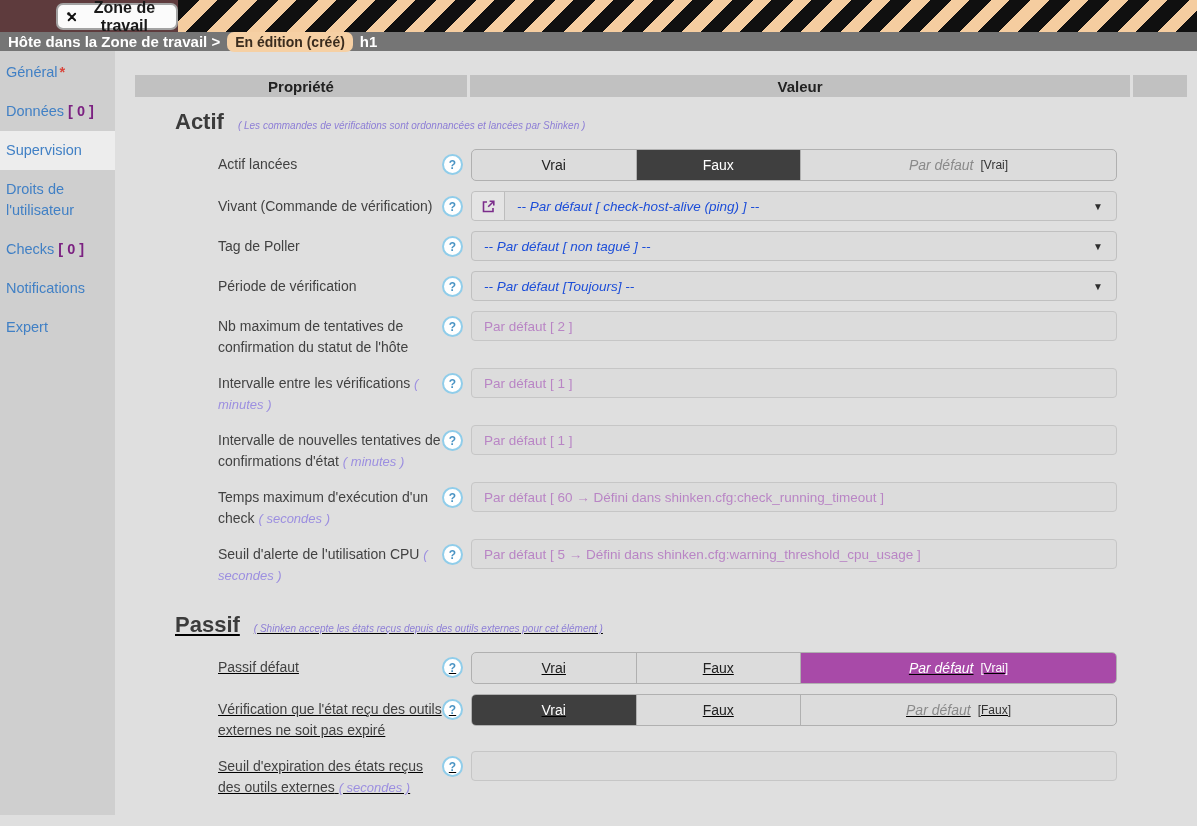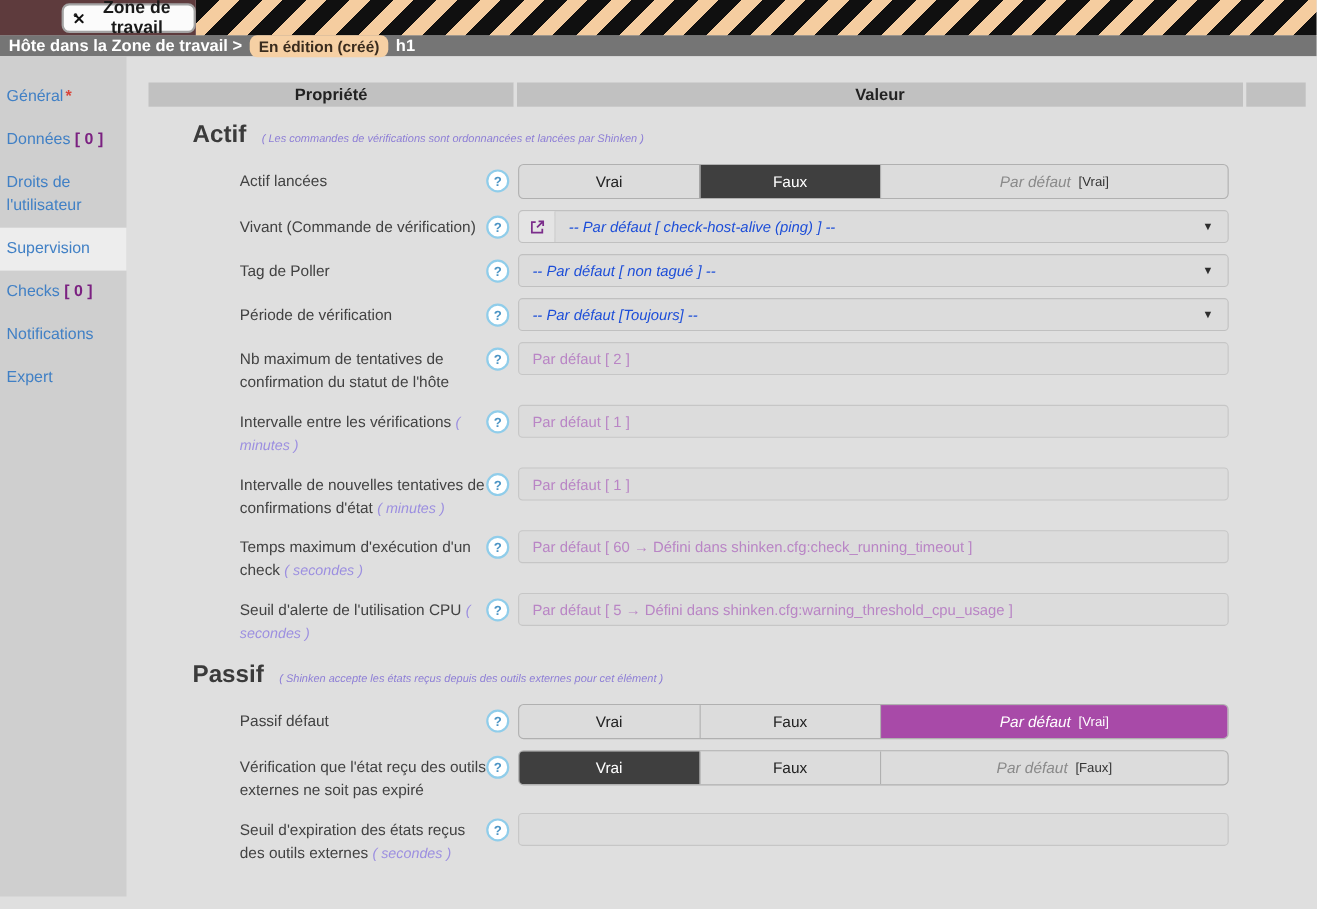--- a/index.html
+++ b/index.html
@@ -11,37 +11,37 @@
     background:#fbfbfb;border:2px solid #a3a3a3;border-radius:7px;padding:0 10px 0 8px;
     font-family:"Liberation Sans",sans-serif;font-size:16px;font-weight:700;color:#1a1a1a;cursor:pointer;}
   .topbar-stripes{flex:1;background:repeating-linear-gradient(135deg,#101010 0 15px,#f5cda0 15px 28px);}
   
   .breadcrumb{height:19px;background:#757575;color:#fff;display:flex;align-items:center;
     padding-left:8px;font-size:15px;font-weight:700;}
   .badge{background:#f6d0a4;color:#3a2c1e;border-radius:7px;padding:2px 8px;margin:0 7px;
     font-size:14px;font-weight:700;}
   
   .layout{display:flex;height:764px;}
-  .sidebar{width:115px;flex:none;background:#cfcfcf;padding-top:18px;}
+  .sidebar{width:115px;flex:none;background:#cfcfcf;padding-top:2px;}
   .side-item{padding:9px 4px 9px 6px;font-size:14.5px;line-height:21px;color:#4180c5;cursor:pointer;}
   .side-item.selected{background:#ededed;}
   .req{color:#d9453b;font-weight:700;margin-left:2px;}
   .count{color:#7b2181;font-weight:700;margin-left:4px;}
   .content{flex:1;padding-left:20px;box-sizing:border-box;}
   
   .table-header{margin-top:24px;display:flex;height:22px;}
   .th{background:#c1c1c1;display:flex;align-items:center;justify-content:center;
     font-size:15px;font-weight:700;color:#222;}
   .th-prop{width:332px;}
   .hgap{width:3px;background:#dfdfdf;}
   .th-val{width:660px;}
   .th-extra{width:54px;}
   
   .section{margin-top:12px;}
-  .section + .section{margin-top:14px;}
+  .section + .section{margin-top:26px;text-decoration:underline;}
   .sec-head{margin:0 0 14px 40px;display:flex;align-items:baseline;gap:14px;}
   .sec-title{font-size:22px;font-weight:600;color:#3b3b3b;}
   .sec-hint{font-size:10px;font-style:italic;color:#8d7ed6;}
   
   .form-row{display:flex;align-items:flex-start;margin:0 0 10px 83px;}
   .row-label{width:224px;flex:none;font-size:14px;line-height:21px;color:#424242;padding-top:5px;}
   .unit-hint{font-size:13px;font-style:italic;color:#9c8fe0;}
   .row-help{width:29px;flex:none;padding-top:5px;}
   .help{width:17px;height:17px;border:2px solid #90cdea;border-radius:50%;background:#fff;
     color:#4b94c4;font-size:12px;font-weight:700;display:flex;align-items:center;justify-content:center;cursor:pointer;}
@@ -90,22 +90,22 @@
 <nav class="breadcrumb">
   <span>Hôte dans la Zone de travail &gt;</span>
   <span class="badge">En édition (créé)</span>
   <span>h1</span>
 </nav>
 
 <div class="layout">
   <aside class="sidebar" id="sidebar">
       <div class="side-item"><span>Général</span><span class="req">*</span></div>
       <div class="side-item"><span>Données</span><span class="count">[ 0 ]</span></div>
+      <div class="side-item selected"><span>Supervision</span></div>
       <div class="side-item"><span>Droits de l'utilisateur</span></div>
-      <div class="side-item selected"><span>Supervision</span></div>
       <div class="side-item"><span>Checks</span><span class="count">[ 0 ]</span></div>
       <div class="side-item"><span>Notifications</span></div>
       <div class="side-item"><span>Expert</span></div>
     </aside>
   <main class="content">
     <div class="table-header">
       <div class="th th-prop">Propriété</div>
       <div class="hgap"></div>
       <div class="th th-val">Valeur</div>
       <div class="hgap"></div>

